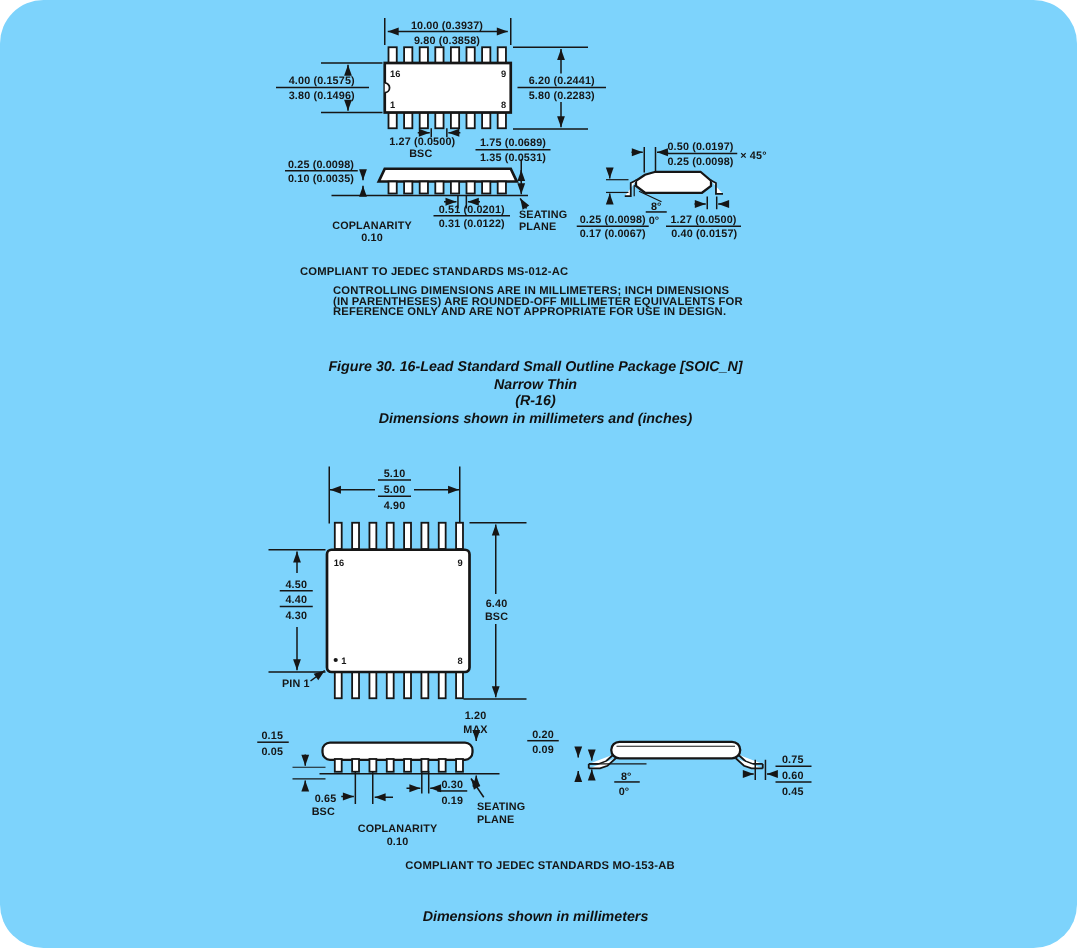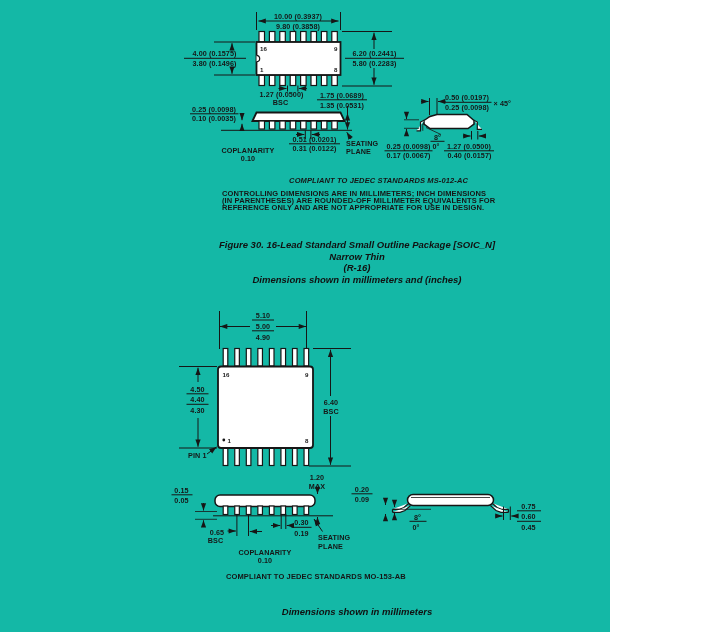--- a/index.html
+++ b/index.html
@@ -1,17 +1,17 @@
 <!DOCTYPE html>
 <html><head>
 <meta charset="utf-8">
 <style>
   html,body{margin:0;padding:0;background:#fff;}
-  .page{position:relative;width:610px;height:632px;background:#14b8a6;overflow:hidden;
-        font-family:"Liberation Sans","DejaVu Sans",sans-serif;}
+  .page{position:relative;width:718px;height:632px;background:#7dd3fc;overflow:hidden;
+        font-family:"Liberation Sans","DejaVu Sans",sans-serif;border-radius:29px;}
   svg text{font-family:"Liberation Sans","DejaVu Sans",sans-serif;font-weight:bold;
            font-size:7.2px;fill:#161616;letter-spacing:0.1px;}
   svg text.t6{font-size:6.2px;}
   .mid{text-anchor:middle;} .endt{text-anchor:end;}
   .dl{stroke:#161616;stroke-width:1;fill:none;}
   .th{stroke:#161616;stroke-width:0.8;fill:none;}
   .ol{stroke:#161616;stroke-width:1.8;fill:#fff;}
   .ol15{stroke:#161616;stroke-width:1.5;fill:#fff;}
   .pl{stroke:#161616;stroke-width:1.2;fill:#fff;}
   .note{position:absolute;font-weight:bold;font-size:7.5px;line-height:7.4px;
@@ -309,32 +309,32 @@
     <line x1="518" y1="516" x2="511.3" y2="516" class="dl" marker-end="url(#ar)"></line>
     <text class="mid" x="528.5" y="508.8">0.75</text>
     <line x1="517" y1="510.8" x2="541" y2="510.8" class="dl"></line>
     <text class="mid" x="528.5" y="519.3">0.60</text>
     <line x1="517" y1="521.3" x2="541" y2="521.3" class="dl"></line>
     <text class="mid" x="528.5" y="529.8">0.45</text>
   </g>
 </svg>
 
 
-<div class="note" style="left:200px;top:176.5px;width:268px;text-align:right;font-style:italic;">COMPLIANT TO JEDEC STANDARDS MS-012-AC</div>
+<div class="note" style="left:200px;top:176.5px;width:268px;text-align:left;">COMPLIANT TO JEDEC STANDARDS MS-012-AC</div>
 <div class="note" style="left:203px;top:189.5px;width:300px;margin-left:19px;">
   <div>CONTROLLING DIMENSIONS ARE IN MILLIMETERS; INCH DIMENSIONS</div>
   <div>(IN PARENTHESES) ARE ROUNDED-OFF MILLIMETER EQUIVALENTS FOR</div>
   <div>REFERENCE ONLY AND ARE NOT APPROPRIATE FOR USE IN DESIGN.</div>
 </div>
 <div class="cap" style="left:107px;top:221px;width:500px;">
   <div>Figure 30. 16-Lead Standard Small Outline Package [SOIC_N]</div>
   <div>Narrow Thin</div>
   <div>(R-16)</div>
   <div>Dimensions shown in millimeters and (inches)</div>
 </div>
 
 
-<div class="note" style="left:226px;top:572.5px;width:268px;">COMPLIANT TO JEDEC STANDARDS MO-153-AB</div>
+<div class="note" style="left:226px;top:572.5px;width:268px;text-align:center;">COMPLIANT TO JEDEC STANDARDS MO-153-AB</div>
 <div class="cap" style="left:107px;top:587.5px;width:500px;">
   <div>Dimensions shown in millimeters</div>
 </div>
 
 </div>
 
 </body></html>

